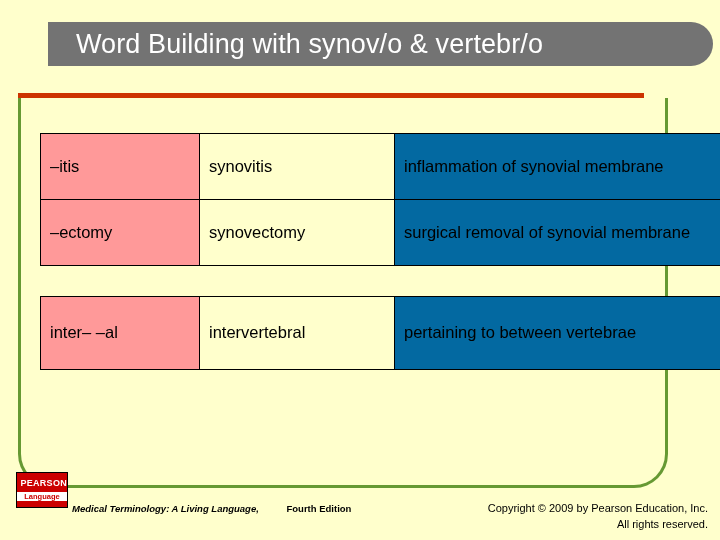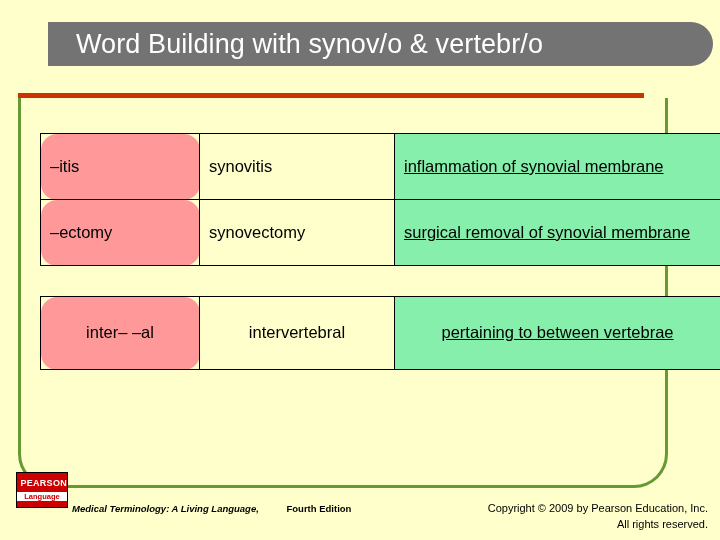--- a/index.html
+++ b/index.html
@@ -74,40 +74,38 @@
     border: 1px solid #000000;
     vertical-align: middle;
     font-size: 16.5px;
     color: #000000;
     padding: 5px 9px;
     line-height: 1.28;
   }
   .col-suffix {
     width: 140px;
     background: #ff9999;
-    border-radius: 16px;
   }
   .col-term {
     width: 176px;
     background: #ffffcc;
   }
   .col-def {
     width: 307px;
-    background: #86efac;
-    text-decoration: underline;
+    background: #0369a1;
   }
   .row-1 td { height: 55px; }
   .row-2 td { height: 55px; margin-left: 44px; }
   .row-spacer td {
     border: none;
     background: transparent;
     height: 30px;
     padding: 0;
   }
-  .row-3 td { height: 62px; text-align: center; }
+  .row-3 td { height: 62px; }
 
   
   .footer-logo {
     position: absolute;
     left: 16px;
     top: 472px;
     width: 52px;
     height: 36px;
     background: #cc0000;
     border: 1px solid #000000;

